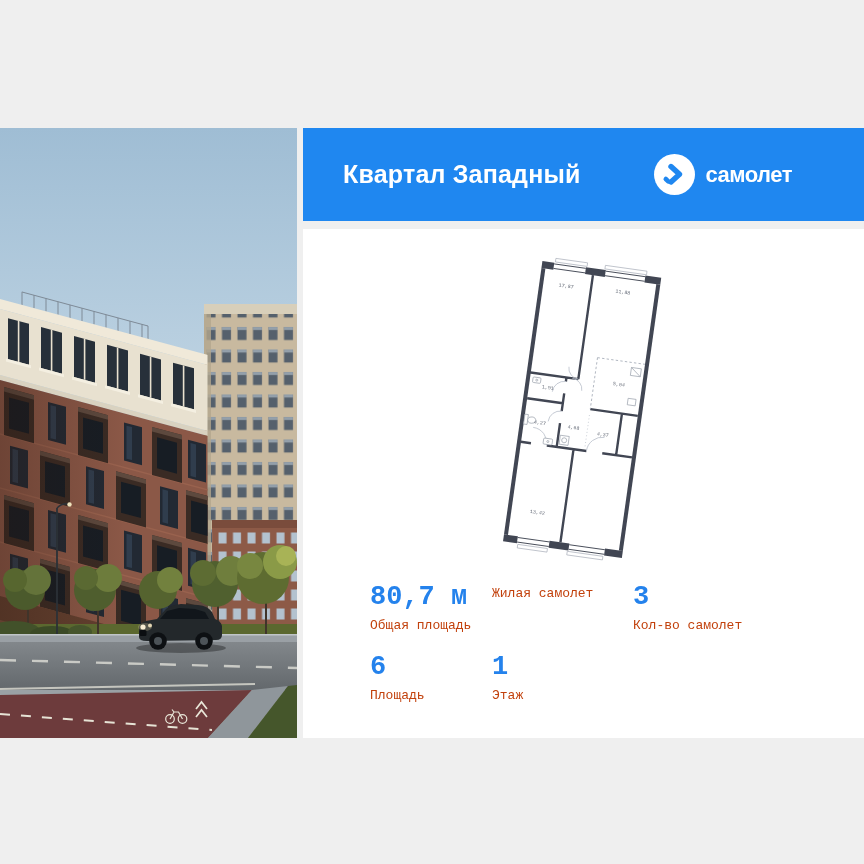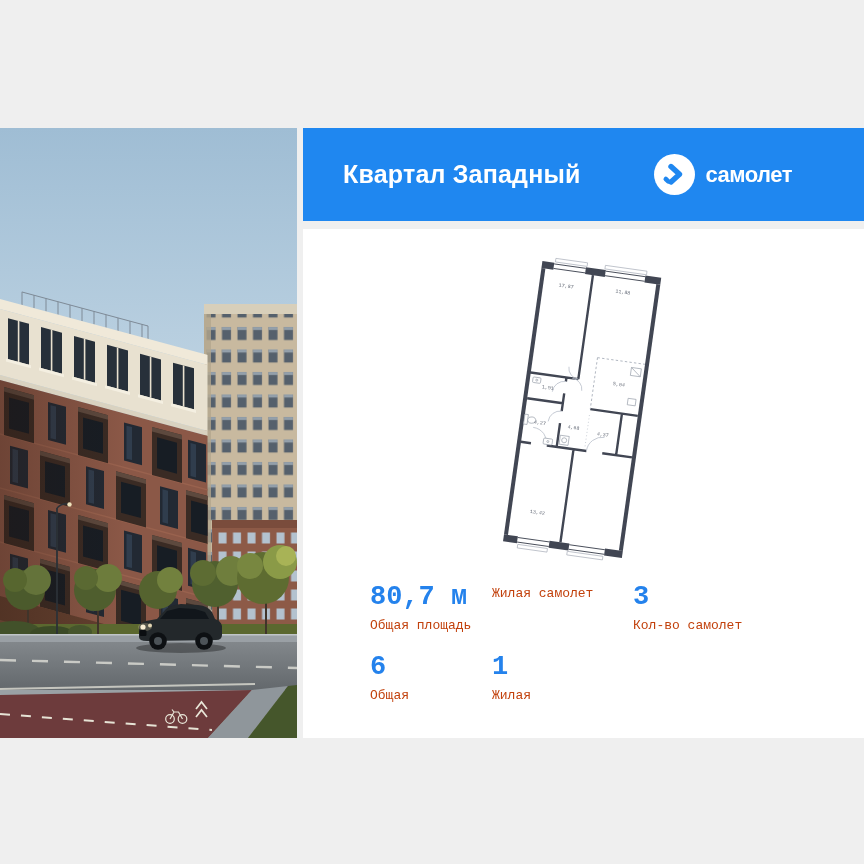--- a/index.html
+++ b/index.html
@@ -287,22 +287,22 @@
       </div>
       <div class="stat">
         <div class="l">Жилая самолет</div>
       </div>
       <div class="stat">
         <div class="v">3</div>
         <div class="l">Кол-во самолет</div>
       </div>
       <div class="stat">
         <div class="v">6</div>
-        <div class="l">Общая</div>
+        <div class="l">Площадь</div>
       </div>
       <div class="stat">
         <div class="v">1</div>
-        <div class="l">Жилая</div>
+        <div class="l">Этаж</div>
       </div>
     </div>
 
   </div>
 </div>
 
 </body></html>

